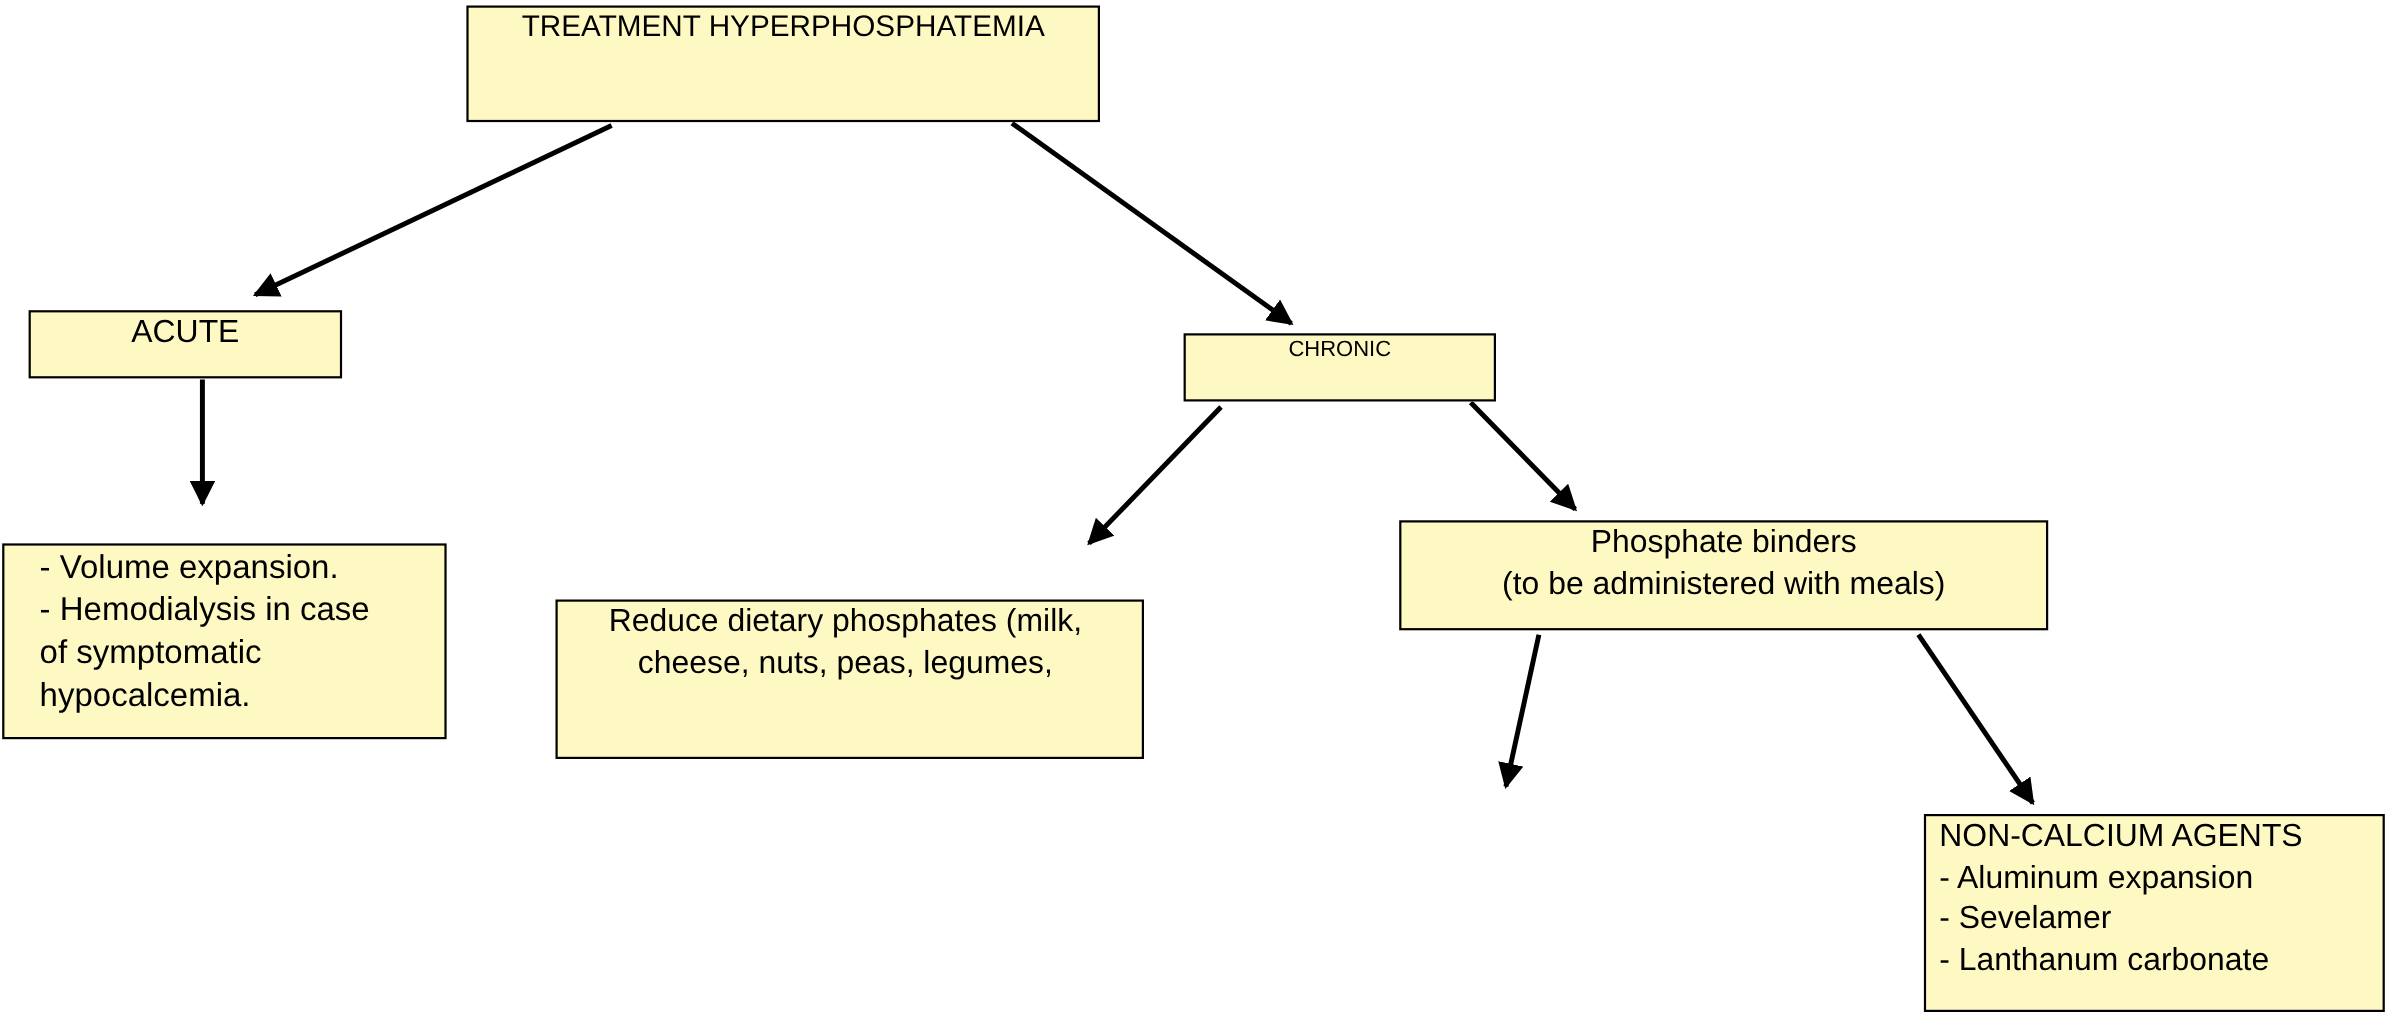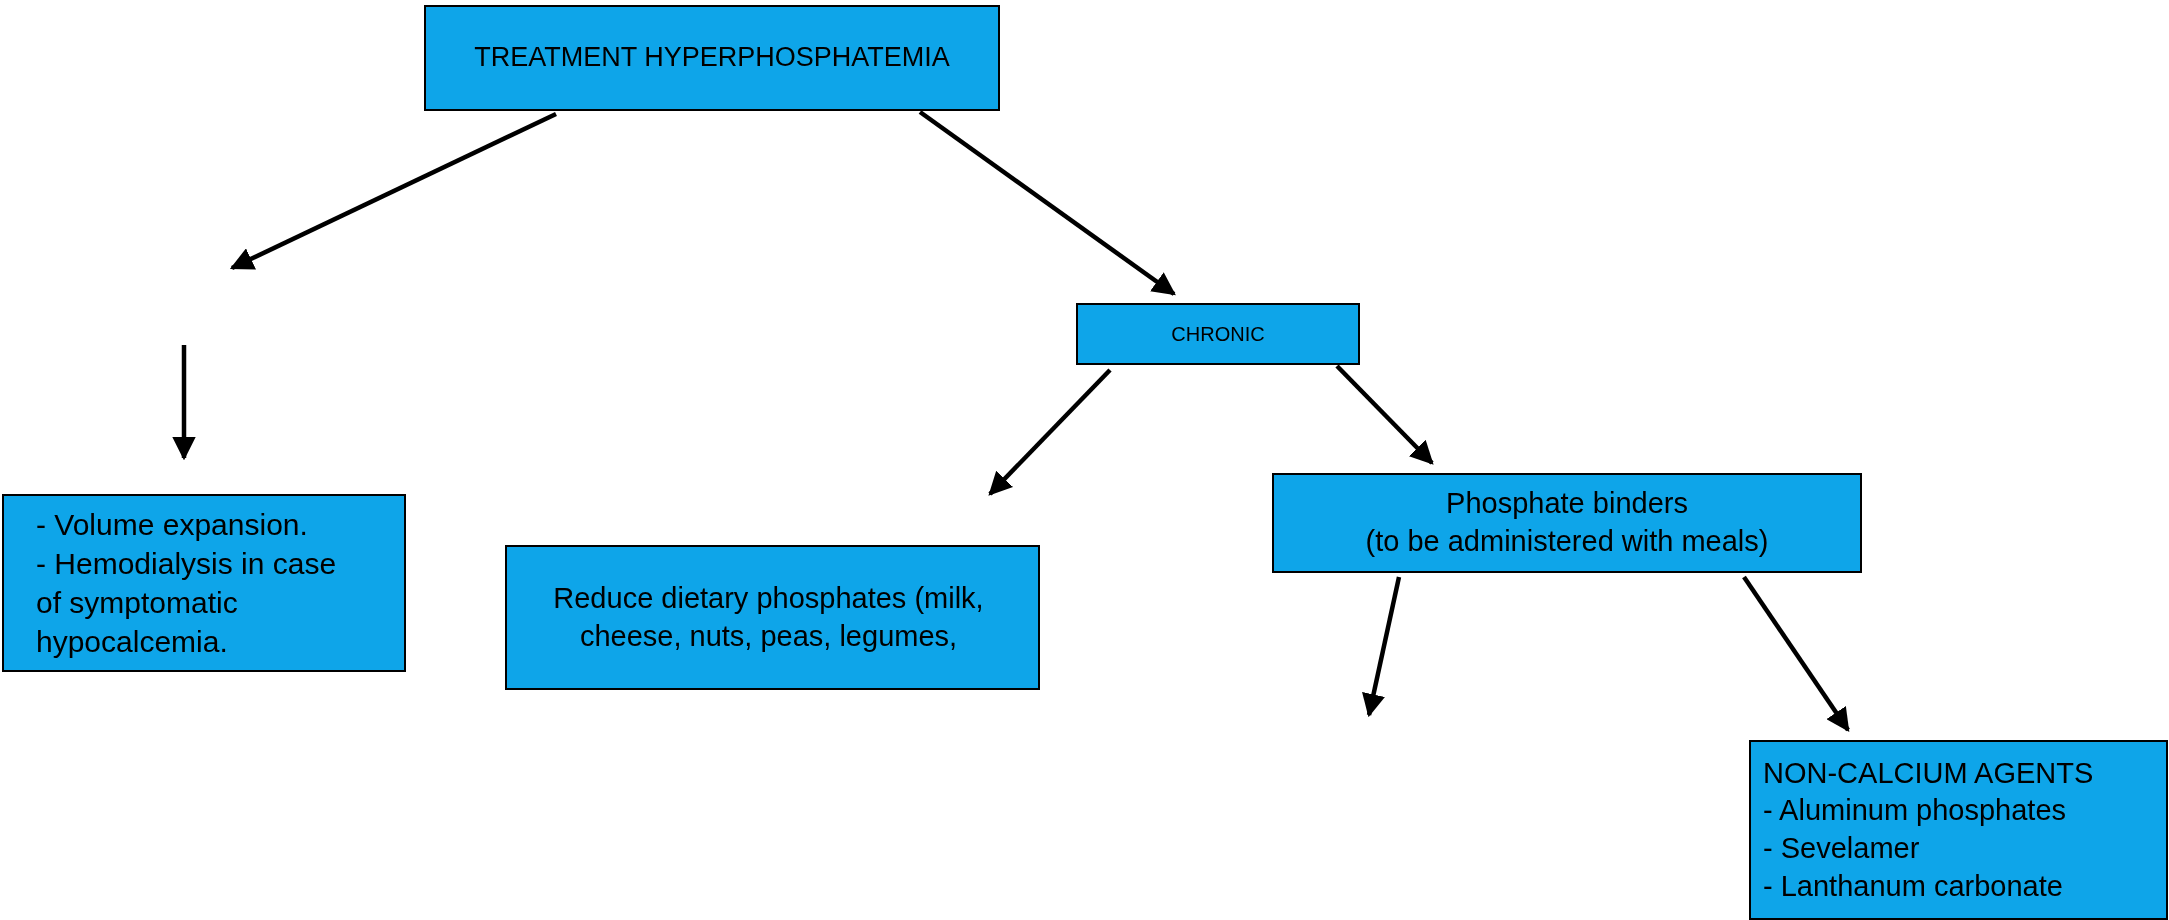--- a/index.html
+++ b/index.html
@@ -22,24 +22,24 @@
     left: 0;
     top: 0;
     width: 2169px;
     height: 920px;
     pointer-events: none;
   }
   .node {
     position: absolute;
     box-sizing: border-box;
     border: 2px solid #000000;
-    background: #0ea5e9;
+    background: #fef9c3;
     display: flex;
     flex-direction: column;
-    justify-content: center;
+    justify-content: flex-start;
     line-height: 1.30;
   }
   .node .line {
     display: block;
     white-space: pre;
   }
   .center { text-align: center; }
   .left   { text-align: left; }
 
   
@@ -110,20 +110,23 @@
 
     <line x1="1399" y1="577" x2="1369" y2="715" stroke="#000000" stroke-width="4.5" marker-end="url(#head)"></line>
 
     <line x1="1744" y1="577" x2="1848" y2="730" stroke="#000000" stroke-width="4.5" marker-end="url(#head)"></line>
   </svg>
 
   <div class="node center" id="node-root">
     <span class="line">TREATMENT HYPERPHOSPHATEMIA</span>
   </div>
 
+  <div class="node center" id="node-acute">
+    <span class="line">ACUTE</span>
+  </div>
 
   <div class="node left" id="node-acute-tx">
     <span class="line">- Volume expansion.</span>
     <span class="line">- Hemodialysis in case</span>
     <span class="line">of symptomatic</span>
     <span class="line">hypocalcemia.</span>
   </div>
 
   <div class="node center" id="node-chronic">
     <span class="line">CHRONIC</span>
@@ -135,18 +138,18 @@
   </div>
 
   <div class="node center" id="node-binders">
     <span class="line">Phosphate binders</span>
     <span class="line">(to be administered with meals)</span>
   </div>
 
 
   <div class="node left" id="node-noncalcium">
     <span class="line">NON-CALCIUM AGENTS</span>
-    <span class="line">- Aluminum phosphates</span>
+    <span class="line">- Aluminum expansion</span>
     <span class="line">- Sevelamer</span>
     <span class="line">- Lanthanum carbonate</span>
   </div>
 
 </div>
 
 </body></html>

